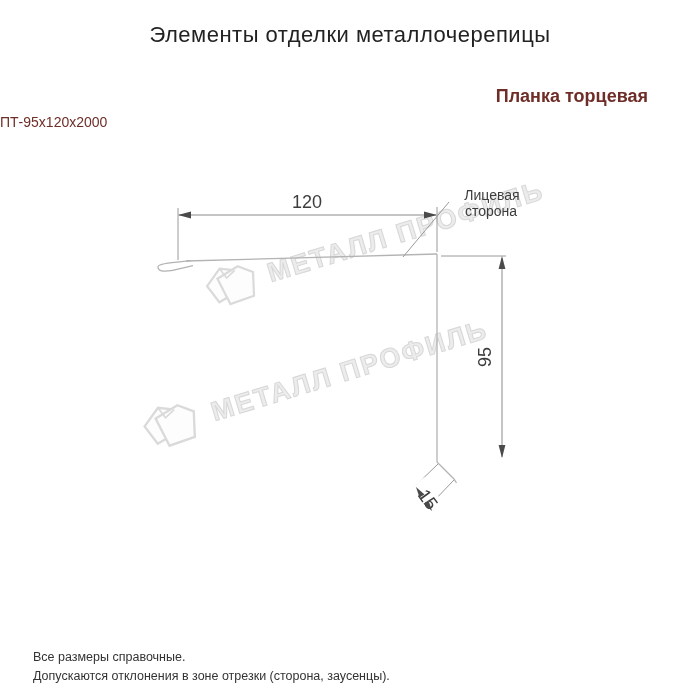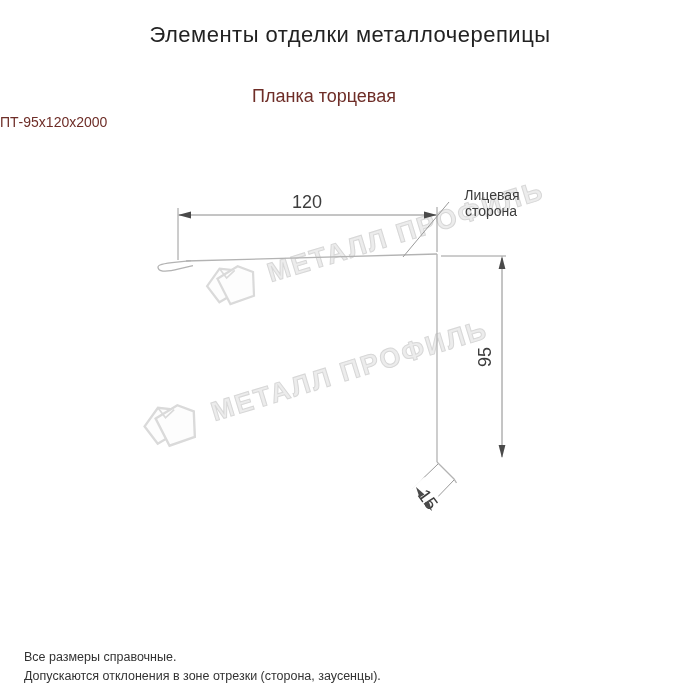--- a/index.html
+++ b/index.html
@@ -6,43 +6,43 @@
   #canvas{
     position:relative;width:700px;height:700px;background:#ffffff;overflow:hidden;
     font-family:"Liberation Sans","DejaVu Sans",sans-serif;
     padding-left:28px;
   }
   .title{
     position:absolute;left:0;top:22px;width:700px;text-align:center;
     font-size:22px;color:#222222;letter-spacing:0.5px;
   }
   .product-name{
-    position:absolute;left:0;top:86px;width:648px;text-align:center;
-    font-size:18px;color:#6e2d27;font-weight:400;
+    position:absolute;left:0;top:86px;width:648px;text-align:right;
+    font-size:18px;color:#6e2d27;font-weight:700;
   }
   .product-code{
     position:absolute;left:0;top:114px;width:552px;text-align:left;
     font-size:14px;color:#6e2d27;font-weight:400;
   }
   .watermark{
     position:absolute;display:flex;align-items:center;gap:10px;
     transform:rotate(-17deg);pointer-events:none;
   }
   .wm-a{left:198px;top:258px;transform-origin:30px 28px;}
   .wm-b{left:132px;top:396px;transform-origin:36px 30px;}
   .wm-text{
     font-size:27px;font-weight:bold;letter-spacing:2px;white-space:nowrap;
     color:#ececec;-webkit-text-stroke:1px #d7d7d7;
   }
   .wm-logo{flex:0 0 auto;}
   svg.drawing{position:absolute;left:0;top:0;z-index:2;}
   .dim-text{font-size:18px;fill:#3d3d3d;font-family:"Liberation Sans","DejaVu Sans",sans-serif;}
   .label-text{font-size:14px;fill:#3d3d3d;font-family:"Liberation Sans","DejaVu Sans",sans-serif;}
   .notes{
-    position:absolute;left:24px;top:648px;z-index:3;
+    position:absolute;left:33px;top:648px;z-index:3;
     font-size:12.5px;color:#333333;line-height:1.55;
   }
 </style>
 </head>
 <body>
 
 <div id="canvas">
 
   <div class="title">Элементы отделки металлочерепицы</div>
   <div class="product-name">Планка торцевая</div>

